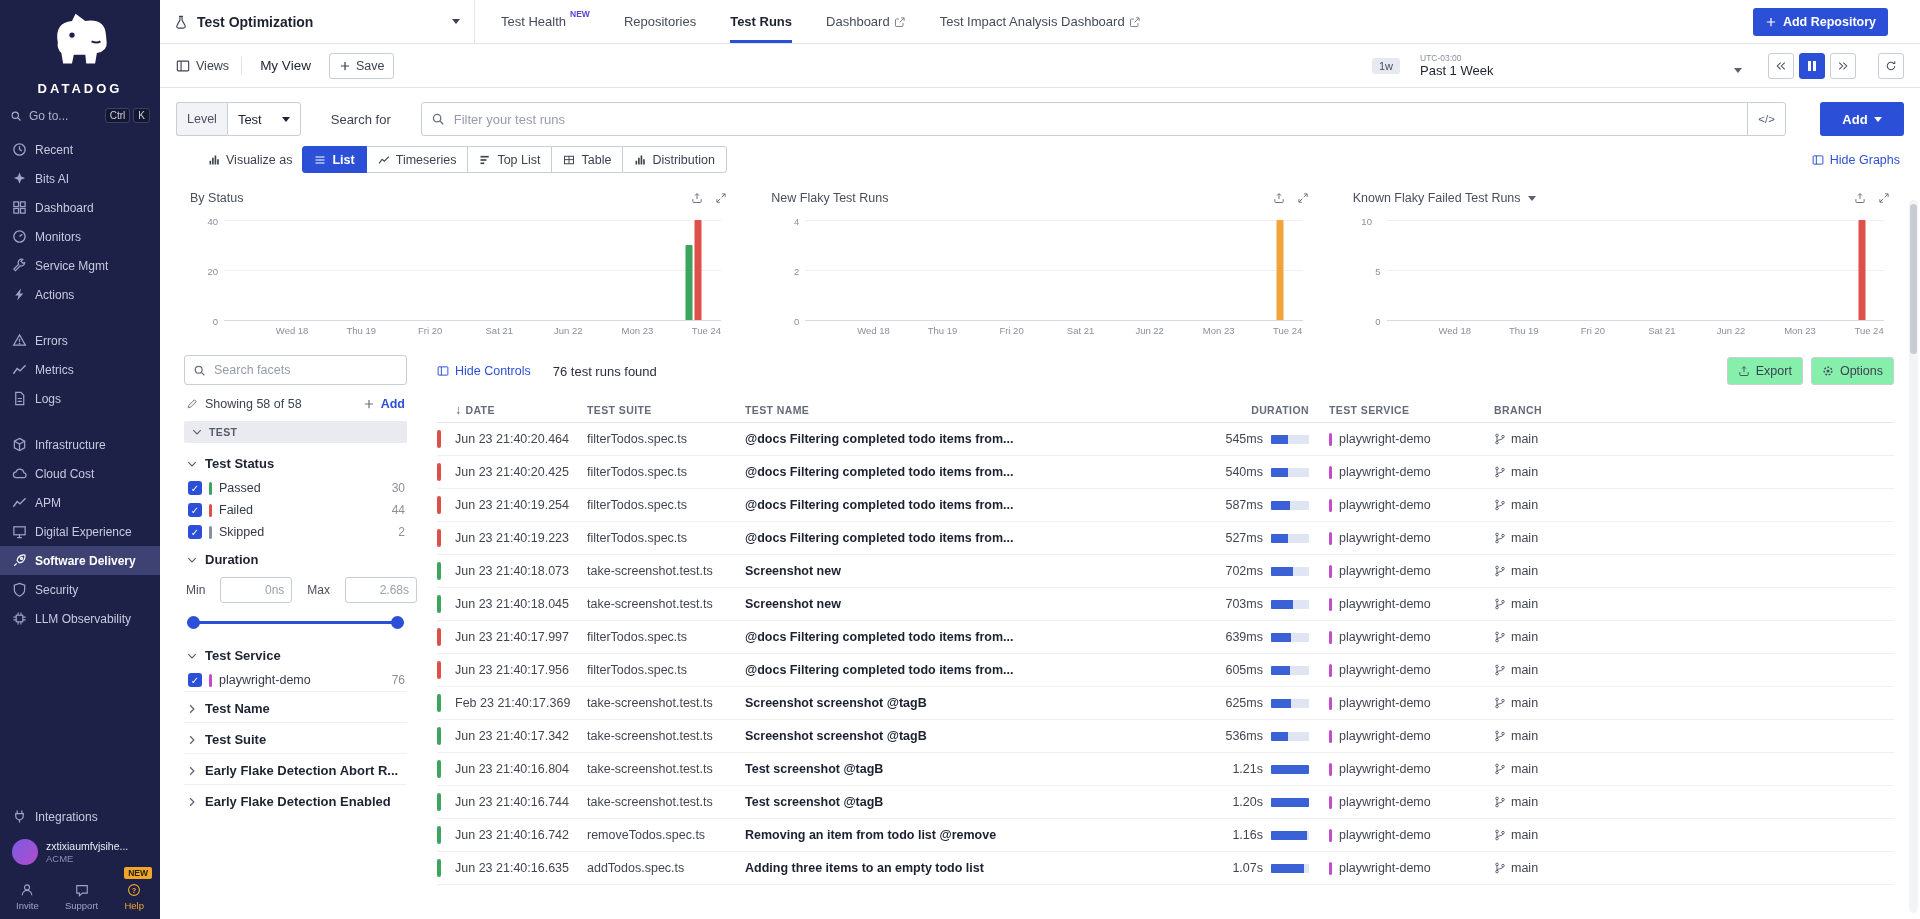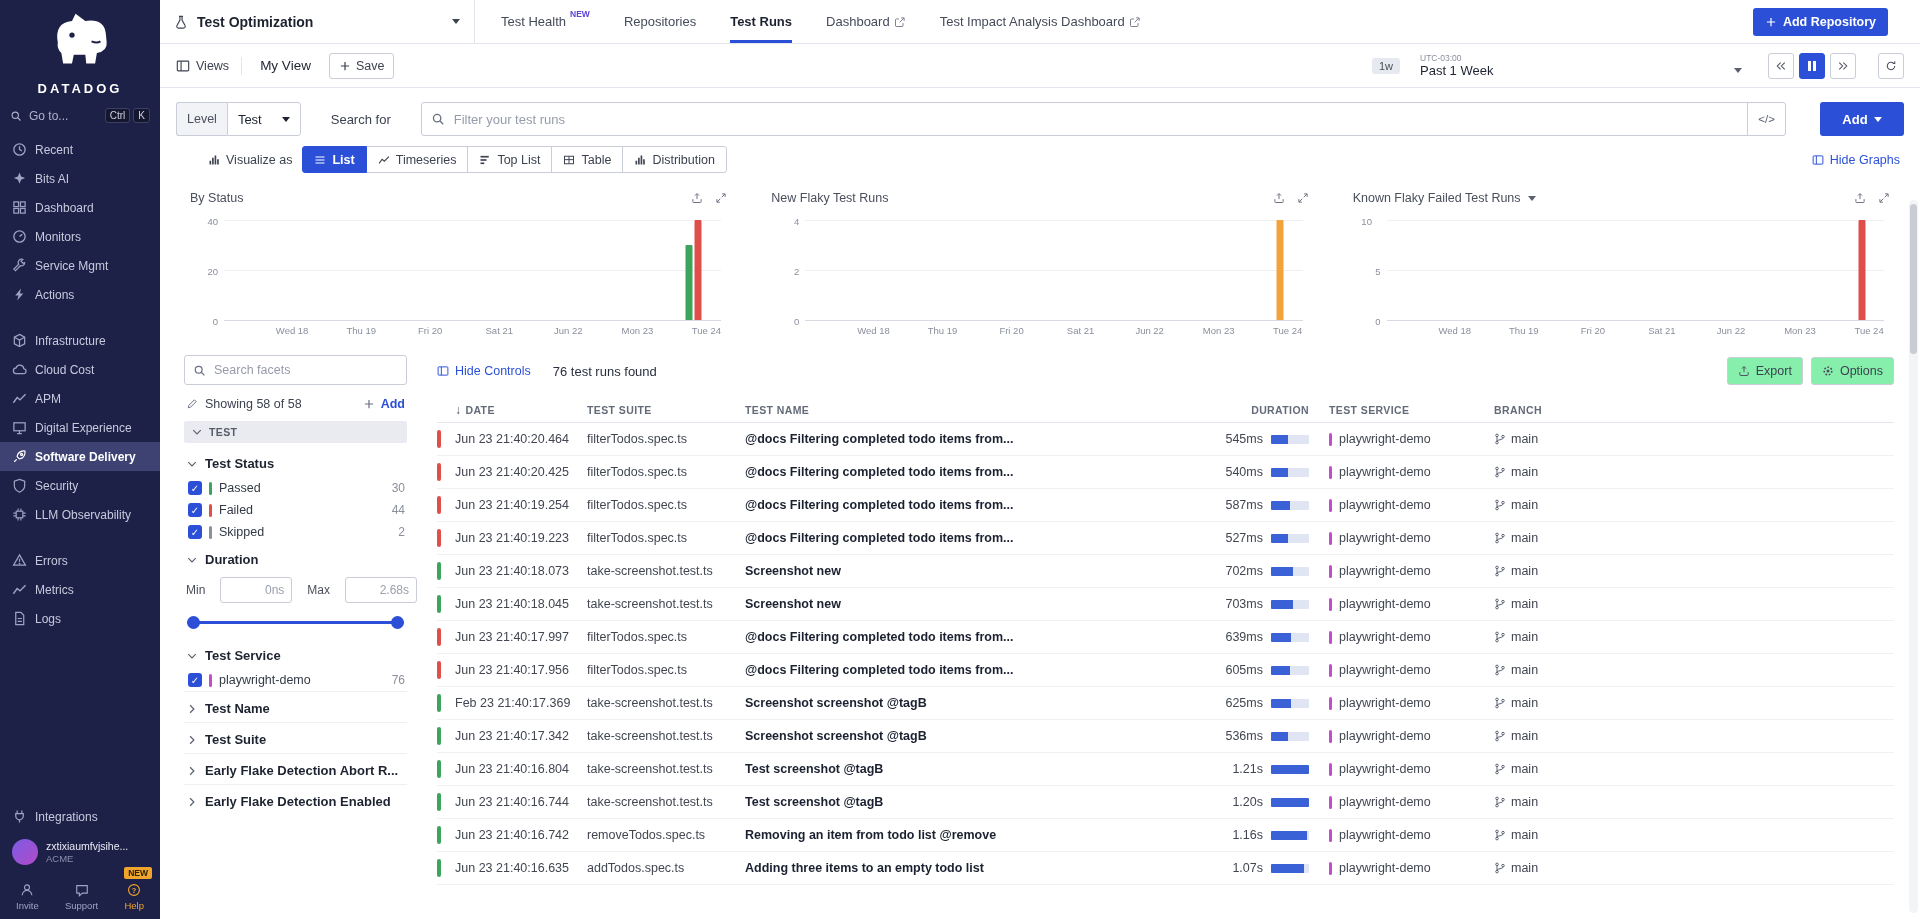--- a/index.html
+++ b/index.html
@@ -390,20 +390,40 @@
         <div class="nitem">
             <svg class="ic">
               <use href="#i-bolt"></use>
             </svg>
             <span>Actions</span>
           </div>
       </div>
       <div class="ngroup">
         <div class="nitem">
             <svg class="ic">
+              <use href="#i-alert"></use>
+            </svg>
+            <span>Errors</span>
+          </div>
+        <div class="nitem">
+            <svg class="ic">
+              <use href="#i-chart"></use>
+            </svg>
+            <span>Metrics</span>
+          </div>
+        <div class="nitem">
+            <svg class="ic">
+              <use href="#i-doc"></use>
+            </svg>
+            <span>Logs</span>
+          </div>
+      </div>
+      <div class="ngroup">
+        <div class="nitem">
+            <svg class="ic">
               <use href="#i-cube"></use>
             </svg>
             <span>Infrastructure</span>
           </div>
         <div class="nitem">
             <svg class="ic">
               <use href="#i-cloud"></use>
             </svg>
             <span>Cloud Cost</span>
           </div>
@@ -429,40 +449,20 @@
             <svg class="ic">
               <use href="#i-shield"></use>
             </svg>
             <span>Security</span>
           </div>
         <div class="nitem">
             <svg class="ic">
               <use href="#i-chip"></use>
             </svg>
             <span>LLM Observability</span>
-          </div>
-      </div>
-      <div class="ngroup">
-        <div class="nitem">
-            <svg class="ic">
-              <use href="#i-alert"></use>
-            </svg>
-            <span>Errors</span>
-          </div>
-        <div class="nitem">
-            <svg class="ic">
-              <use href="#i-chart"></use>
-            </svg>
-            <span>Metrics</span>
-          </div>
-        <div class="nitem">
-            <svg class="ic">
-              <use href="#i-doc"></use>
-            </svg>
-            <span>Logs</span>
           </div>
       </div>
     </nav>
     <div class="sb-footer">
       <div class="nitem">
           <svg class="ic">
             <use href="#i-plug"></use>
           </svg>
           <span>Integrations</span>
         </div>

